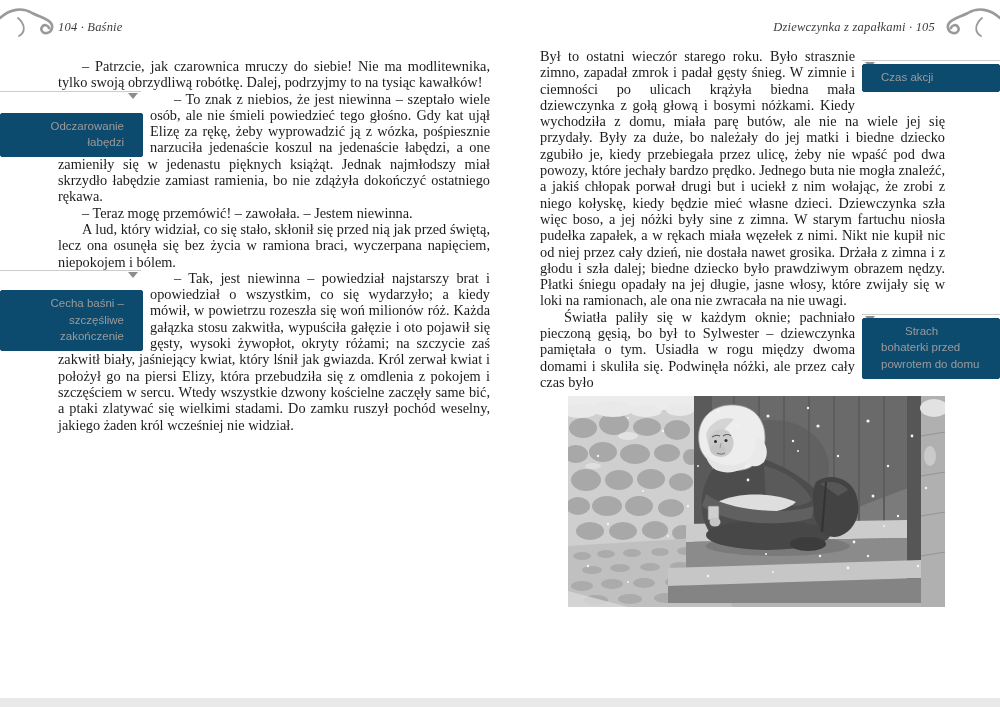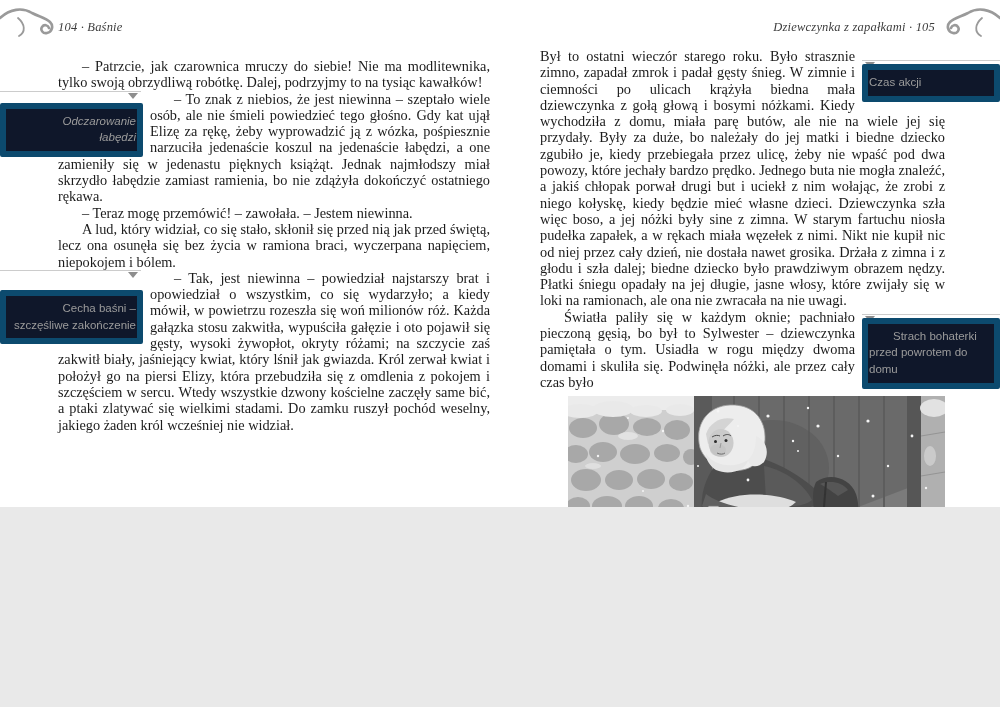--- a/index.html
+++ b/index.html
@@ -1,17 +1,17 @@
 <!DOCTYPE html>
 <html lang="pl"><head>
 <meta charset="utf-8">
 <style>
   html,body{margin:0;padding:0;background:#e9e9e9;}
   .spread{
-    position:relative;width:1000px;height:507px;background:#ffffff;
+    position:relative;width:1000px;height:698px;background:#ffffff;
     overflow:hidden;color:#1b1b1b;
     font-family:"Liberation Serif","DejaVu Serif",serif;
   }
   
   .running-head{
     position:absolute;top:20px;font-style:italic;font-size:12.5px;
     color:#3c3c3c;letter-spacing:.2px;white-space:nowrap;
   }
   .running-head.left{left:58px;}
   .running-head.right{right:65px;text-align:right;}
@@ -45,28 +45,28 @@
   .lbl-line .tri{
     position:absolute;width:0;height:0;top:1px;
     border-left:5px solid transparent;border-right:5px solid transparent;
     border-top:6px solid #8d8d8d;
   }
   .lbl-line.lineleft{left:-58px;width:141px;top:0;}
   .lbl-line.lineleft .tri{right:3px;}
   .lbl-line.lineright{right:-55px;width:138px;}
   .lbl-line.lineright .tri{left:3px;}
   .mlabel{
-    position:absolute;box-sizing:border-box;background:#0f172a;
-    border:6px solid #0c4a6e;border-radius:2px;padding:4px 1px 5px;
+    position:absolute;box-sizing:border-box;background:#0c4a6e;
+    border:1px solid #0c4a6e;border-radius:2px;padding:4px 18px 5px;
     font-family:"Liberation Sans","DejaVu Sans",sans-serif;
     font-size:11.5px;line-height:1.45;color:#9b9b9b;
   }
   .mlabel.boxleft{left:-58px;width:143px;text-align:right;}
   .mlabel.boxright{right:-55px;width:138px;text-align:left;}
-  .pos-odcz-line{top:2px;} .pos-odcz-box{top:12px;font-style:italic;}
+  .pos-odcz-line{top:2px;} .pos-odcz-box{top:22px;}
   .pos-cecha-line{top:4px;} .pos-cecha-box{top:20px;}
   .pos-czas-line{top:12px;} .pos-czas-box{top:16px;}
   .pos-strach-line{top:5px;} .pos-strach-box{top:9px;}
   
   figure.illustration{clear:right;margin:6px 0 0 28px;width:377px;height:211px;padding:0;}
   figure.illustration svg{display:block;width:377px;height:211px;}
 </style>
 </head>
 <body>
 

